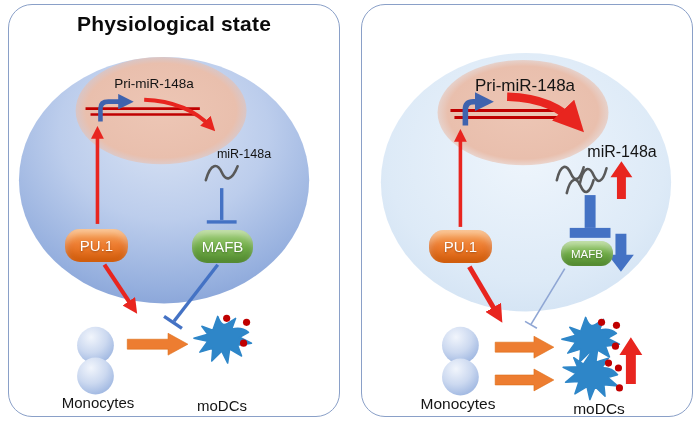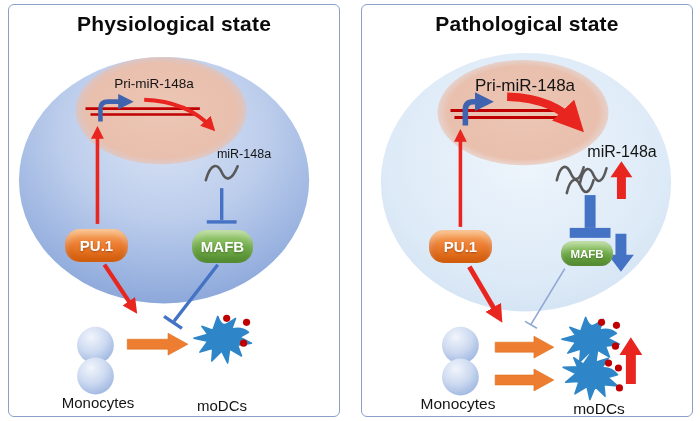--- a/index.html
+++ b/index.html
@@ -4,29 +4,29 @@
 <style>
   :root{
     --red:#e8251f; --dark-red:#c00000; --blue:#4472c4; --steel-blue:#3f63ae;
     --light-blue-line:#8fa6d4; --orange:#ed7d31; --green:#70ad47; --grey:#595959;
     --dc-blue:#2e86c8; --panel-border:#8aa0c8;
   }
   html,body{margin:0;padding:0;background:#fff;}
   .stage{position:relative;width:700px;height:421px;background:#fff;overflow:hidden;
          font-family:"Liberation Sans","DejaVu Sans",sans-serif;}
   .panel{position:absolute;top:4px;width:332px;height:413px;background:#fff;
-         border:1.6px solid var(--panel-border);border-radius:6px;box-sizing:border-box;}
+         border:1.6px solid var(--panel-border);border-radius:24px;box-sizing:border-box;}
   .panel.left{left:8px;}
   .panel.right{left:361px;}
   .panel-title{position:absolute;top:7px;left:0;width:100%;text-align:center;
                font-size:21px;font-weight:700;color:#0b0b0b;letter-spacing:.2px;}
   .panel-art{position:absolute;left:0;top:0;width:100%;height:100%;}
   .lbl{position:absolute;font-weight:400;color:#141414;white-space:nowrap;transform:translateX(-50%);}
   .box{position:absolute;display:flex;align-items:center;justify-content:center;
-       color:#fff;font-weight:700;border-radius:15px;
+       color:#fff;font-weight:400;border-radius:15px;
        box-shadow:inset 0 -7px 9px rgba(120,40,0,.18), inset 0 5px 7px rgba(255,255,255,.40);
        text-shadow:0 1px 2px rgba(0,0,0,.30);}
   .box.orange{background:linear-gradient(#f7a75c,#ed7d31 48%,#e2660b);}
   .box.green{background:linear-gradient(#a6d180,#70ad47 55%,#5f9739);
        box-shadow:inset 0 -6px 8px rgba(20,70,0,.20), inset 0 4px 6px rgba(255,255,255,.40);}
   
   .stroke-red{stroke:var(--red);}      .fill-red{fill:var(--red);}
   .stroke-darkred{stroke:var(--dark-red);}
   .stroke-blue{stroke:var(--blue);}    .fill-blue{fill:var(--blue);}
   .stroke-steel{stroke:var(--steel-blue);} .fill-steel{fill:var(--steel-blue);}
@@ -157,21 +157,20 @@
       <circle class="fill-dot" cx="241" cy="319" r="3.6"></circle>
       <circle class="fill-dot" cx="256" cy="322" r="3.6"></circle>
       <circle class="fill-dot" cx="255" cy="343" r="3.6"></circle>
       <circle class="fill-dot" cx="248" cy="360" r="3.6"></circle>
       <circle class="fill-dot" cx="258" cy="365" r="3.6"></circle>
       <circle class="fill-dot" cx="259" cy="385" r="3.6"></circle>
 
       <polygon class="fill-red" points="270.5,334 282,352 275.5,352 275.5,381 265.5,381 265.5,352 259,352"></polygon>
     </svg>
 
-    <div class="panel-title">Pathological state</div>
     <div class="lbl" style="left:163px;top:71px;font-size:17px;">Pri-miR-148a</div>
     <div class="lbl" style="left:260px;top:138px;font-size:16px;">miR-148a</div>
     <div class="box orange" style="left:67px;top:225px;width:63px;height:33px;font-size:15px;">PU.1</div>
     <div class="box green" style="left:199px;top:236px;width:52px;height:25px;font-size:11.5px;border-radius:12px;">MAFB</div>
     <div class="lbl" style="left:96px;top:390px;font-size:15.5px;">Monocytes</div>
     <div class="lbl" style="left:237px;top:395px;font-size:15.5px;">moDCs</div>
   </div>
 </div>
 
 </body></html>

